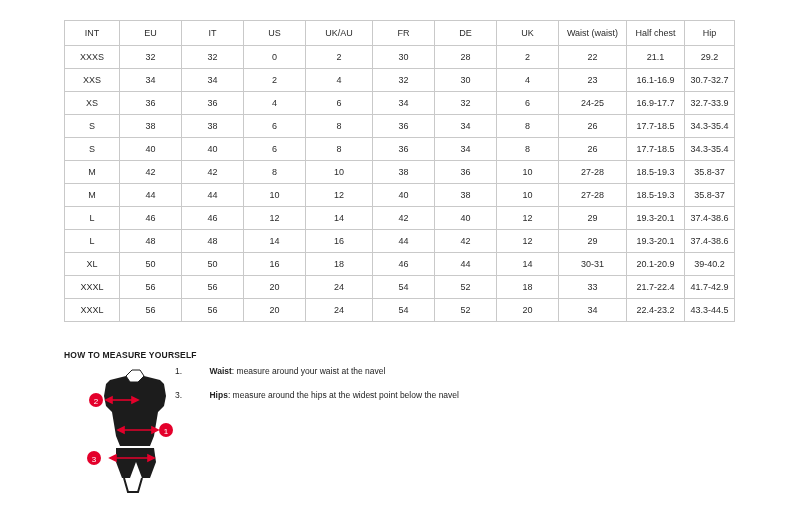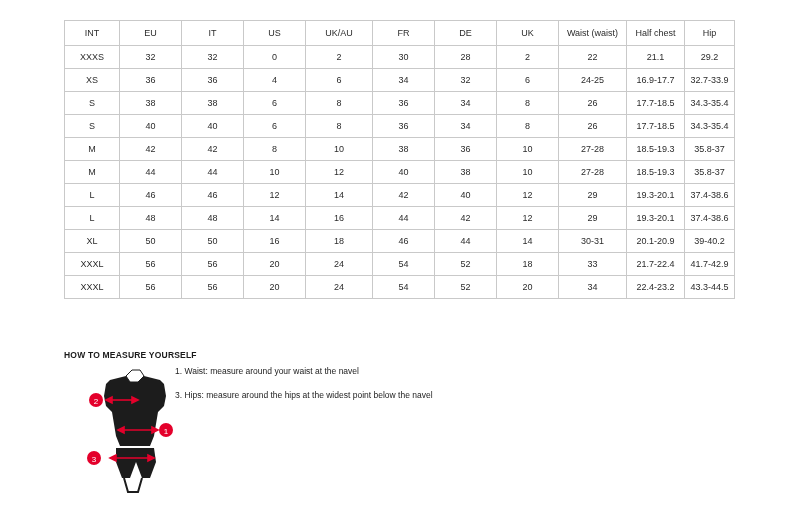--- a/index.html
+++ b/index.html
@@ -84,21 +84,21 @@
     left: 175px;
     top: 366px;
     width: 420px;
   }
   .step {
     font-size: 8.5px;
     color: #222;
     margin-bottom: 14px;
     line-height: 1.2;
   }
-  .step b { font-weight: normal; }
+  .step b { font-weight: bold; margin-left: 25px; }
   .bullet-num {
     display: inline;
   }
 </style>
 </head>
 <body>
 
 <div class="page">
 
   <div class="size-table-wrap">
@@ -140,20 +140,33 @@
             <td>0</td>
             <td>2</td>
             <td>30</td>
             <td>28</td>
             <td>2</td>
             <td>22</td>
             <td>21.1</td>
             <td>29.2</td>
           </tr>
           <tr>
+            <td>XXS</td>
+            <td>34</td>
+            <td>34</td>
+            <td>2</td>
+            <td>4</td>
+            <td>32</td>
+            <td>30</td>
+            <td>4</td>
+            <td>23</td>
+            <td>16.1-16.9</td>
+            <td>30.7-32.7</td>
+          </tr>
+          <tr>
             <td>XS</td>
             <td>36</td>
             <td>36</td>
             <td>4</td>
             <td>6</td>
             <td>34</td>
             <td>32</td>
             <td>6</td>
             <td>24-25</td>
             <td>16.9-17.7</td>

